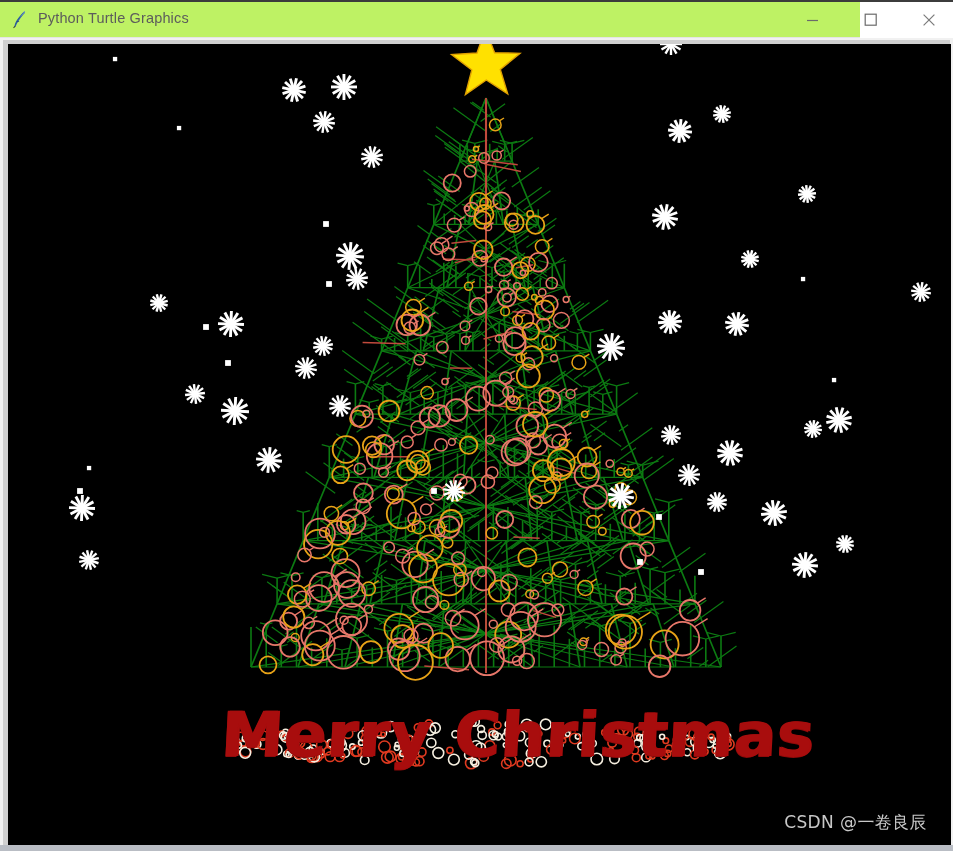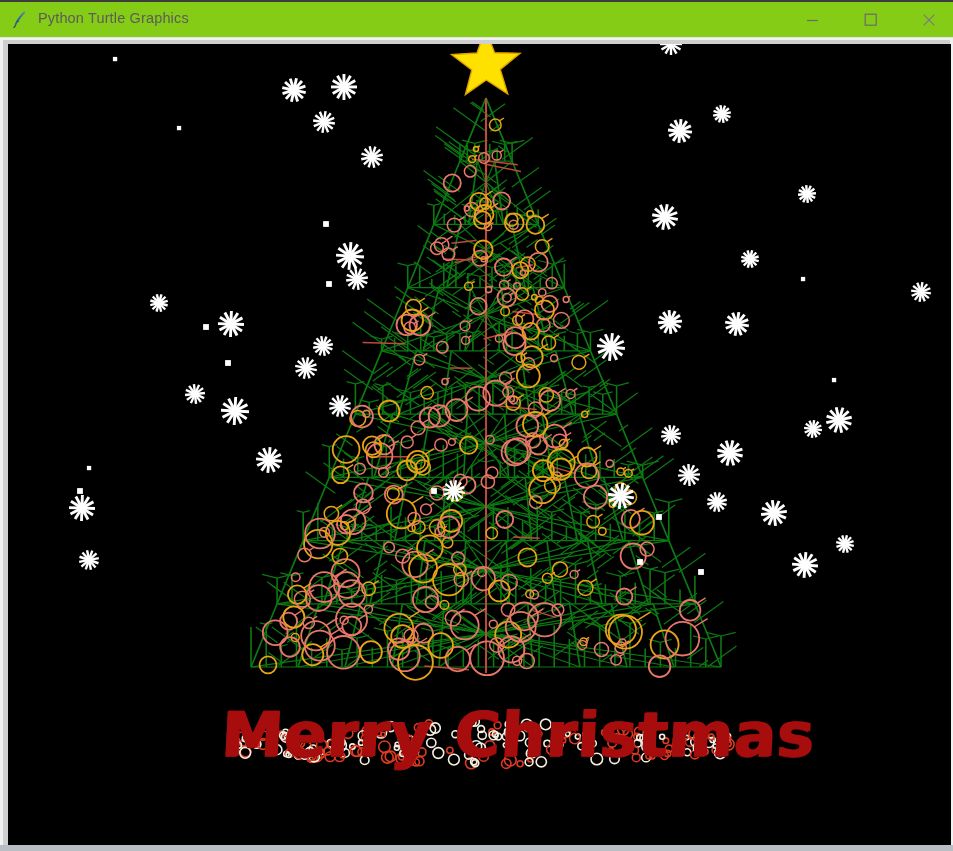--- a/index.html
+++ b/index.html
@@ -21,23 +21,23 @@
     width: 953px;
     height: 851px;
     background: #ffffff;
     box-sizing: border-box;
   }
 
   
   #titlebar {
     position: absolute;
     left: 0; top: 0;
-    width: 953px;
+    width: 860px;
     height: 38px;
-    background: #84cc16;
+    background: #bef264;
     border-bottom: 1px solid #e4e4e4;
     box-sizing: border-box;
   }
   #titlebar-top-edge {
     position: absolute;
     left: 0; top: 0;
     width: 953px;
     height: 2px;
     background: #3c3c3c;
   }
@@ -2155,18 +2155,19 @@
               <circle cx="571.8" cy="736.5" r="5.3" fill="none" stroke="#e03a20" stroke-width="1.6"></circle>
               <circle cx="674.5" cy="737.9" r="4.3" fill="none" stroke="#e03a20" stroke-width="1.6"></circle>
               <circle cx="235.5" cy="743.3" r="3.0" fill="none" stroke="#f6efe0" stroke-width="1.6"></circle>
               <circle cx="415.1" cy="725.6" r="3.8" fill="none" stroke="#e03a20" stroke-width="1.6"></circle>
               <circle cx="360.1" cy="733.7" r="4.9" fill="none" stroke="#f6efe0" stroke-width="1.6"></circle>
               <circle cx="472.3" cy="761.1" r="3.5" fill="none" stroke="#f6efe0" stroke-width="1.6"></circle>
             </g>
         </svg>
 
         <div id="greeting">Merry Christmas</div>
+        <div id="watermark">CSDN @一卷良辰</div>
       </div>
     </div>
   </div>
 
   <div id="bottom-strip"></div>
 </div>
 
 </body></html>

